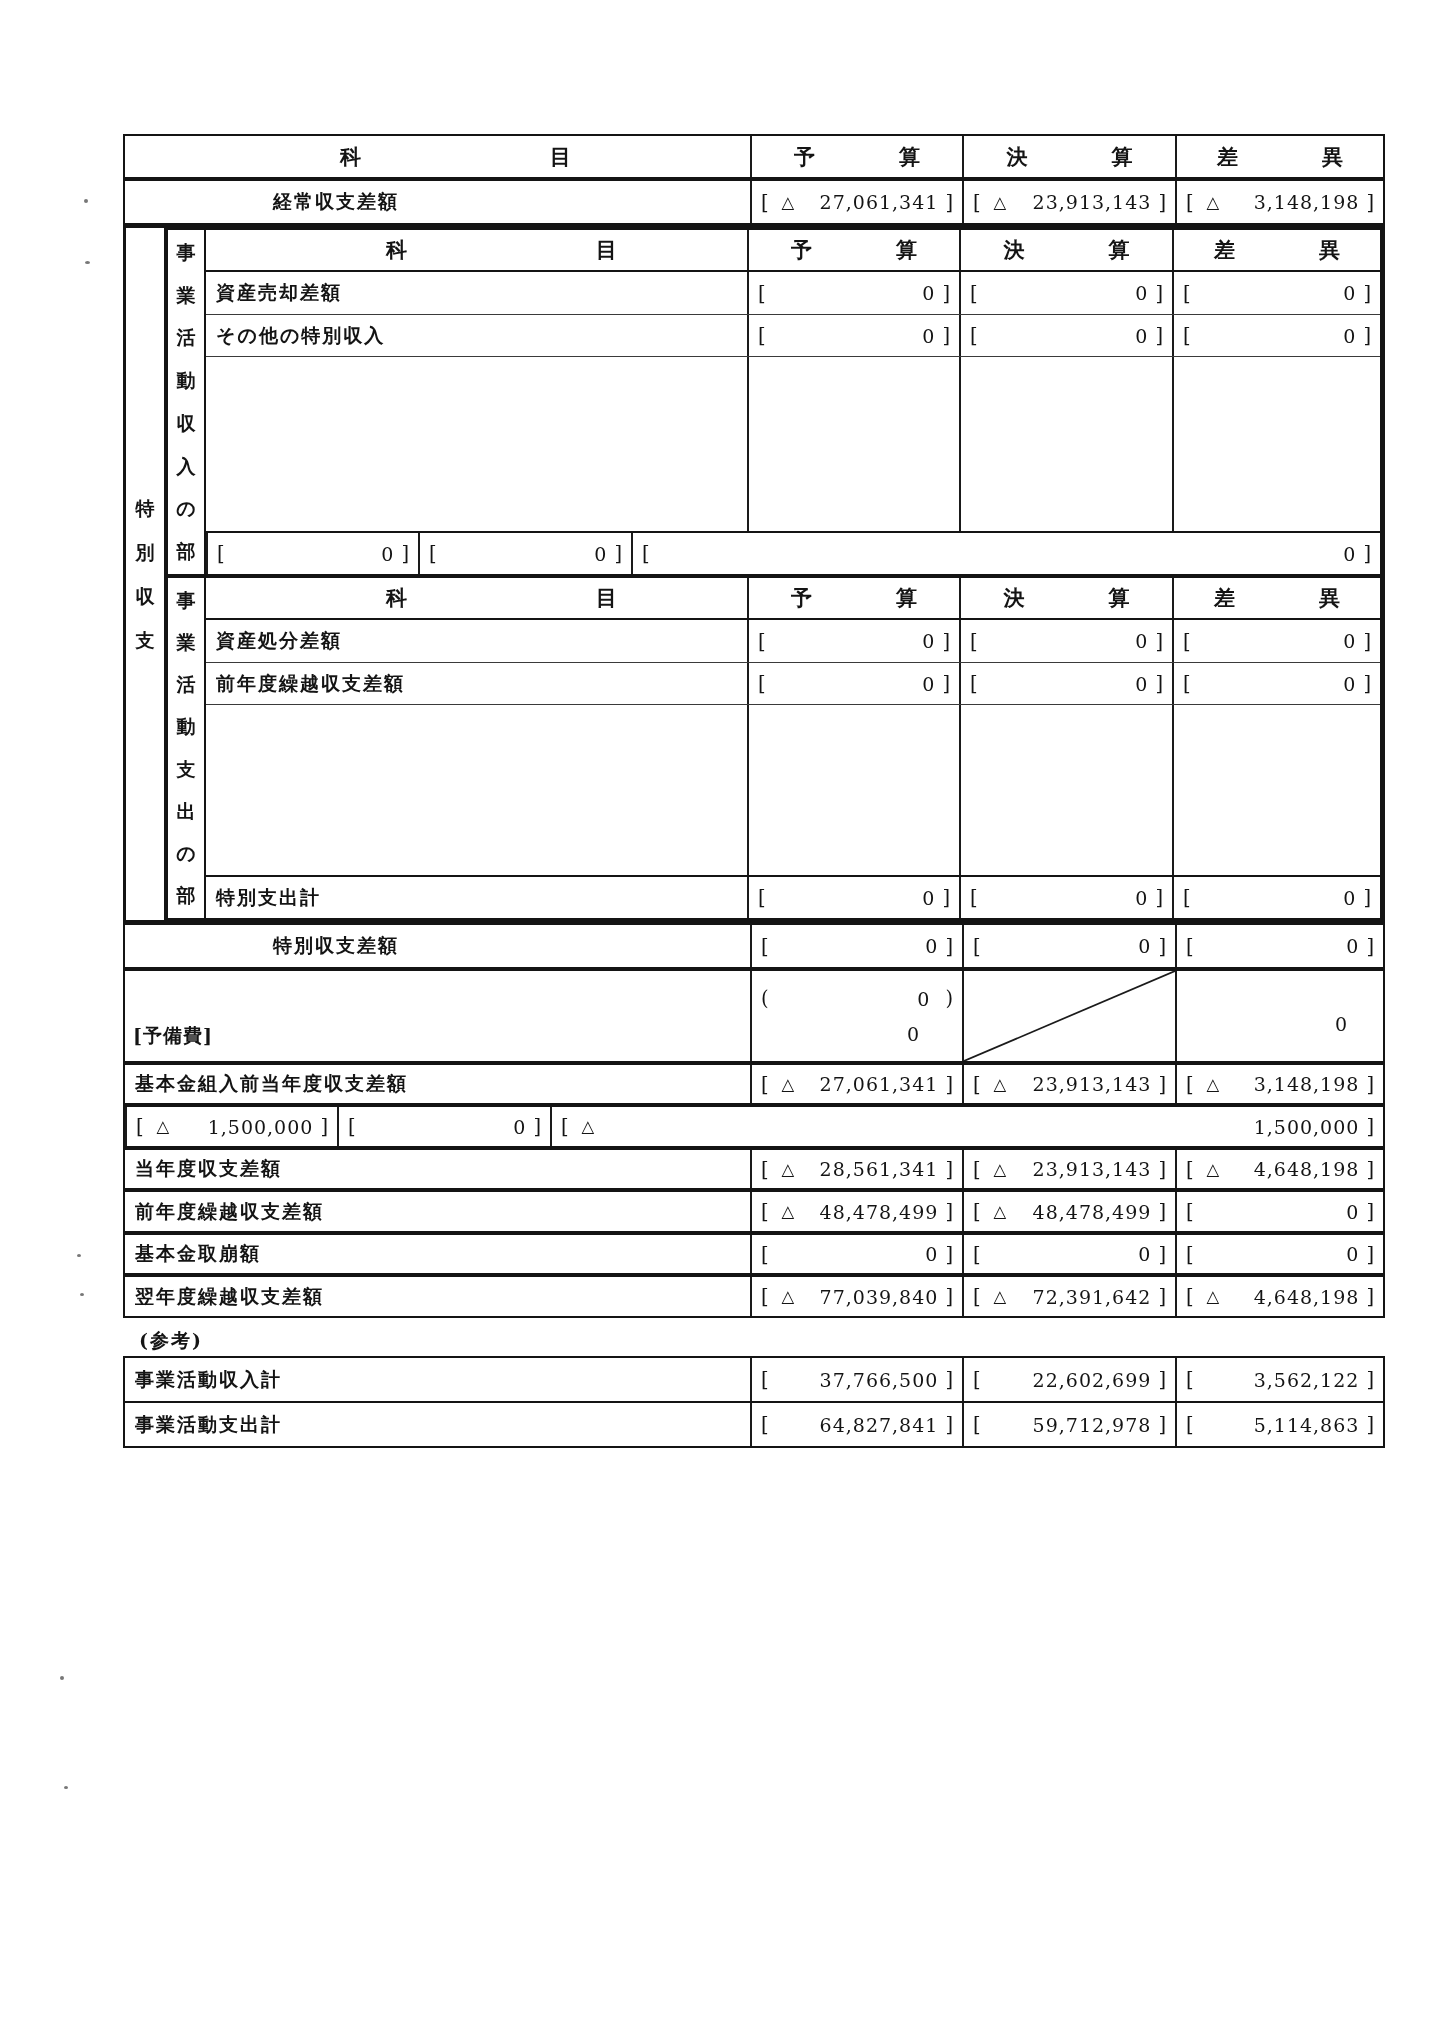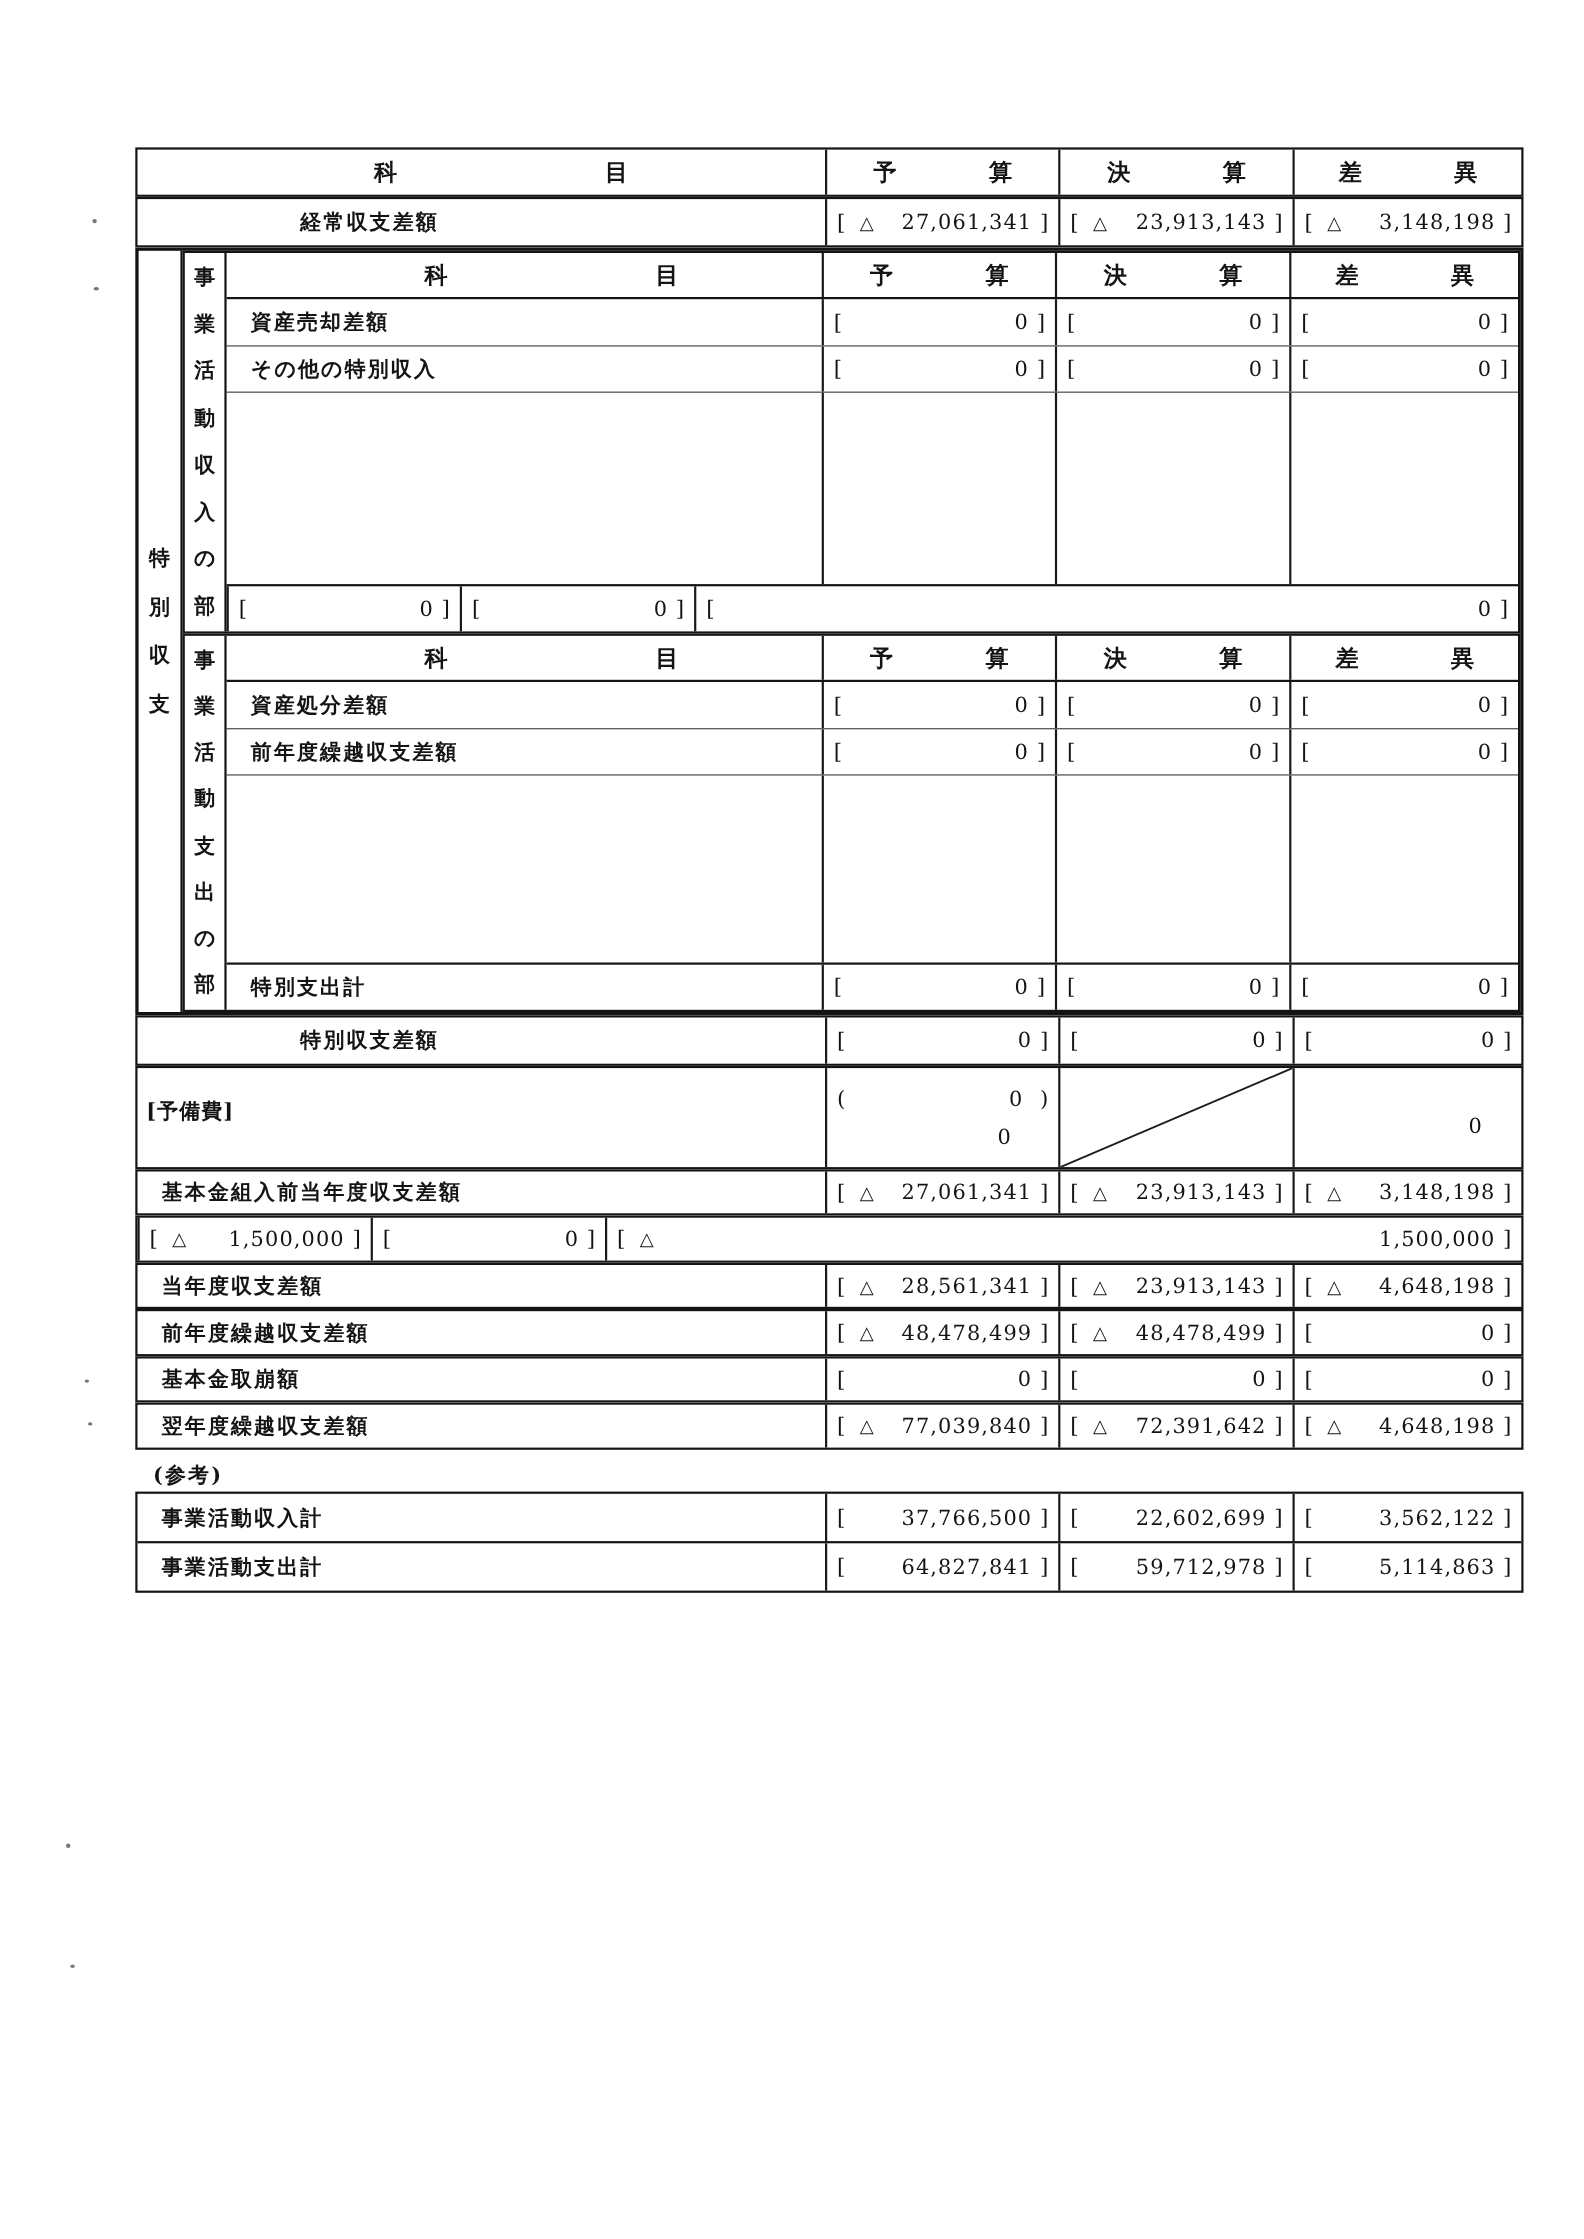--- a/index.html
+++ b/index.html
@@ -28,21 +28,21 @@
   
   .hc {
     display: flex; align-items: center; justify-content: center;
     white-space: pre; font-weight: 600; font-size: 21px; letter-spacing: 0;
   }
   .hc-sub { justify-content: flex-start; padding-left: 215px; }
   .nh .hc-sub { padding-left: 180px; }
 
   
   .lbl {
-    display: flex; align-items: center; padding-left: 22px;
+    display: flex; align-items: center; padding-left: 10px;
     font-size: 19px; font-weight: 600; letter-spacing: 2px; white-space: nowrap;
   }
   .indent { padding-left: 148px; }
 
   
   .amt { display: flex; align-items: center; padding: 0 9px; font-size: 19px; }
   .br  { font-size: 19.5px; }
   .tri { margin-left: 13px; font-size: 16.5px; }
   .val { margin-left: auto; margin-right: 7px; letter-spacing: 1px; text-align: center; }
 
@@ -72,21 +72,21 @@
   .nrow.thin { border-top: 1.4px solid #3a3a3a; }
   .nrow.grow { flex: 1 1 auto; }
   .nrow.totalrow { border-top: 2.5px solid #141414; flex: 0 0 43px; }
   .n1 { flex: 0 0 541px; }
   .n2 { flex: 0 0 212px; }
   .n3 { flex: 0 0 213px; }
   .n4 { flex: 1 1 auto; }
   .n2, .n3, .n4 { border-left: 2.2px solid #1a1a1a; }
 
   
-  .yob-label { display: flex; align-items: center; padding: 0 0 12px 8px;
+  .yob-label { display: flex; align-items: flex-end; padding: 0 0 12px 8px;
                font-size: 19px; font-weight: 600; letter-spacing: 1px; }
   .yob-budget { display: flex; flex-direction: column; justify-content: space-evenly;
                 padding: 4px 9px; font-size: 19px; }
   .yline1 { display: flex; align-items: center; }
   .yline1 .val2 { margin-left: auto; letter-spacing: 1px; }
   .pclose { margin-left: 15px; }
   .yline2 { text-align: right; padding-right: 33px; letter-spacing: 1px; }
   .diagcell { position: relative; }
   .diagcell svg { position: absolute; inset: 0; width: 100%; height: 100%; display: block; }
   .yob-diff { display: flex; justify-content: flex-end; align-items: flex-end;

